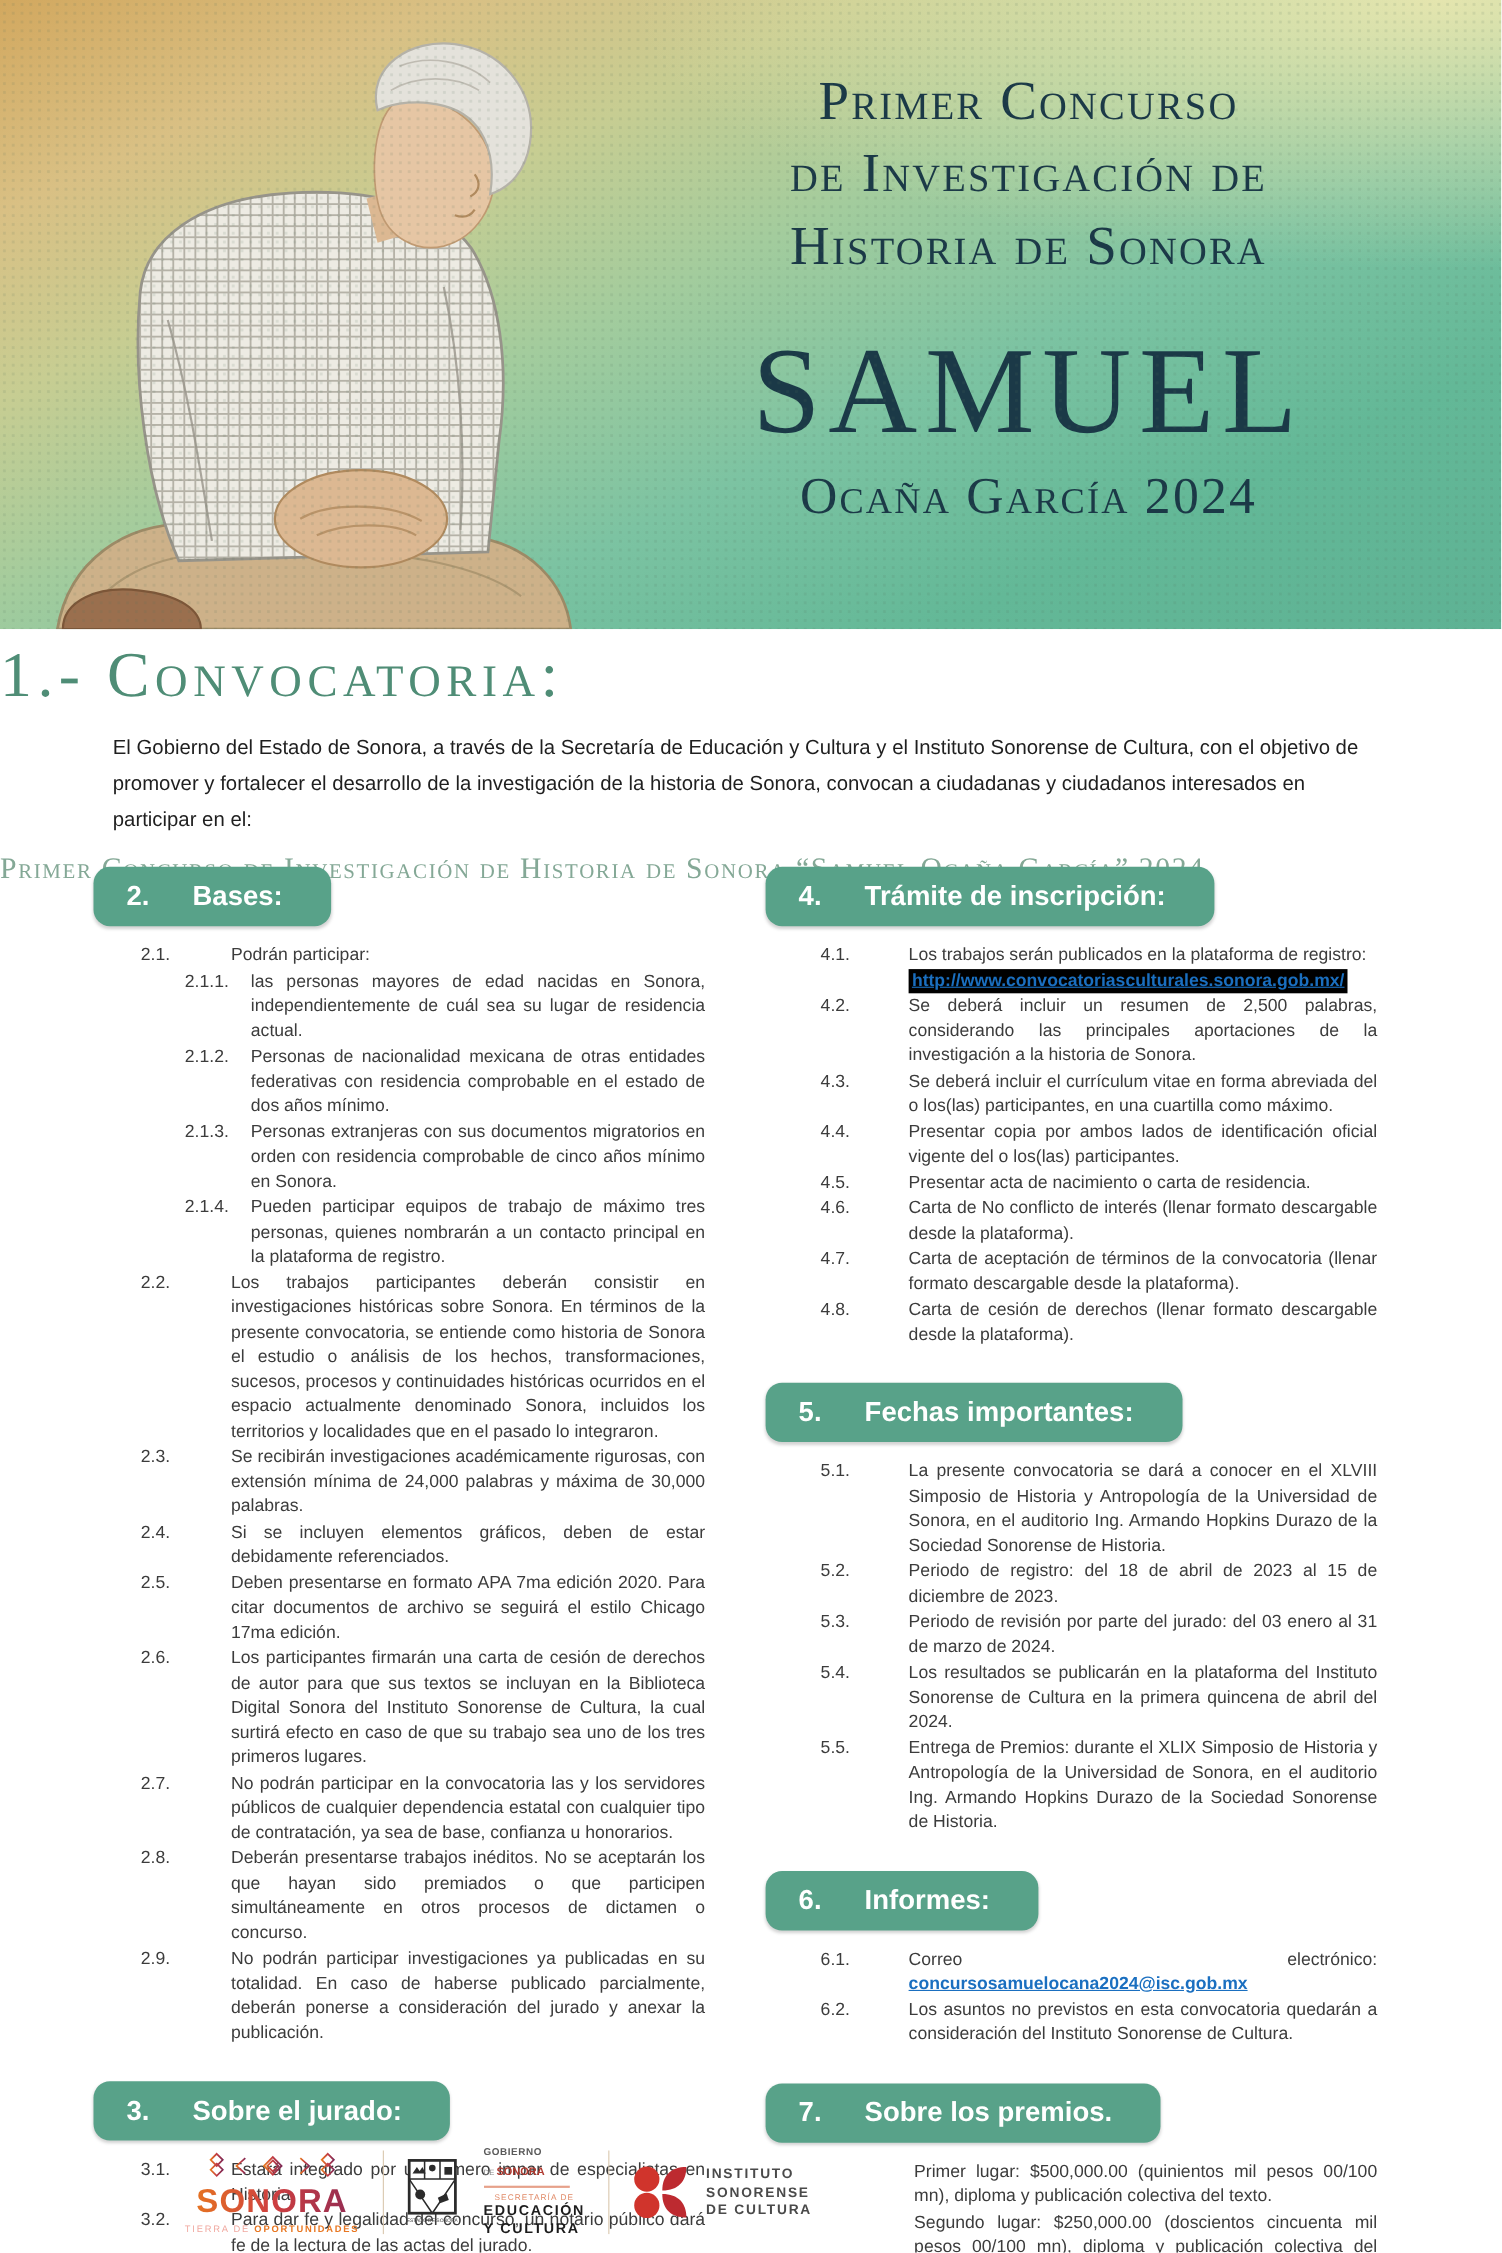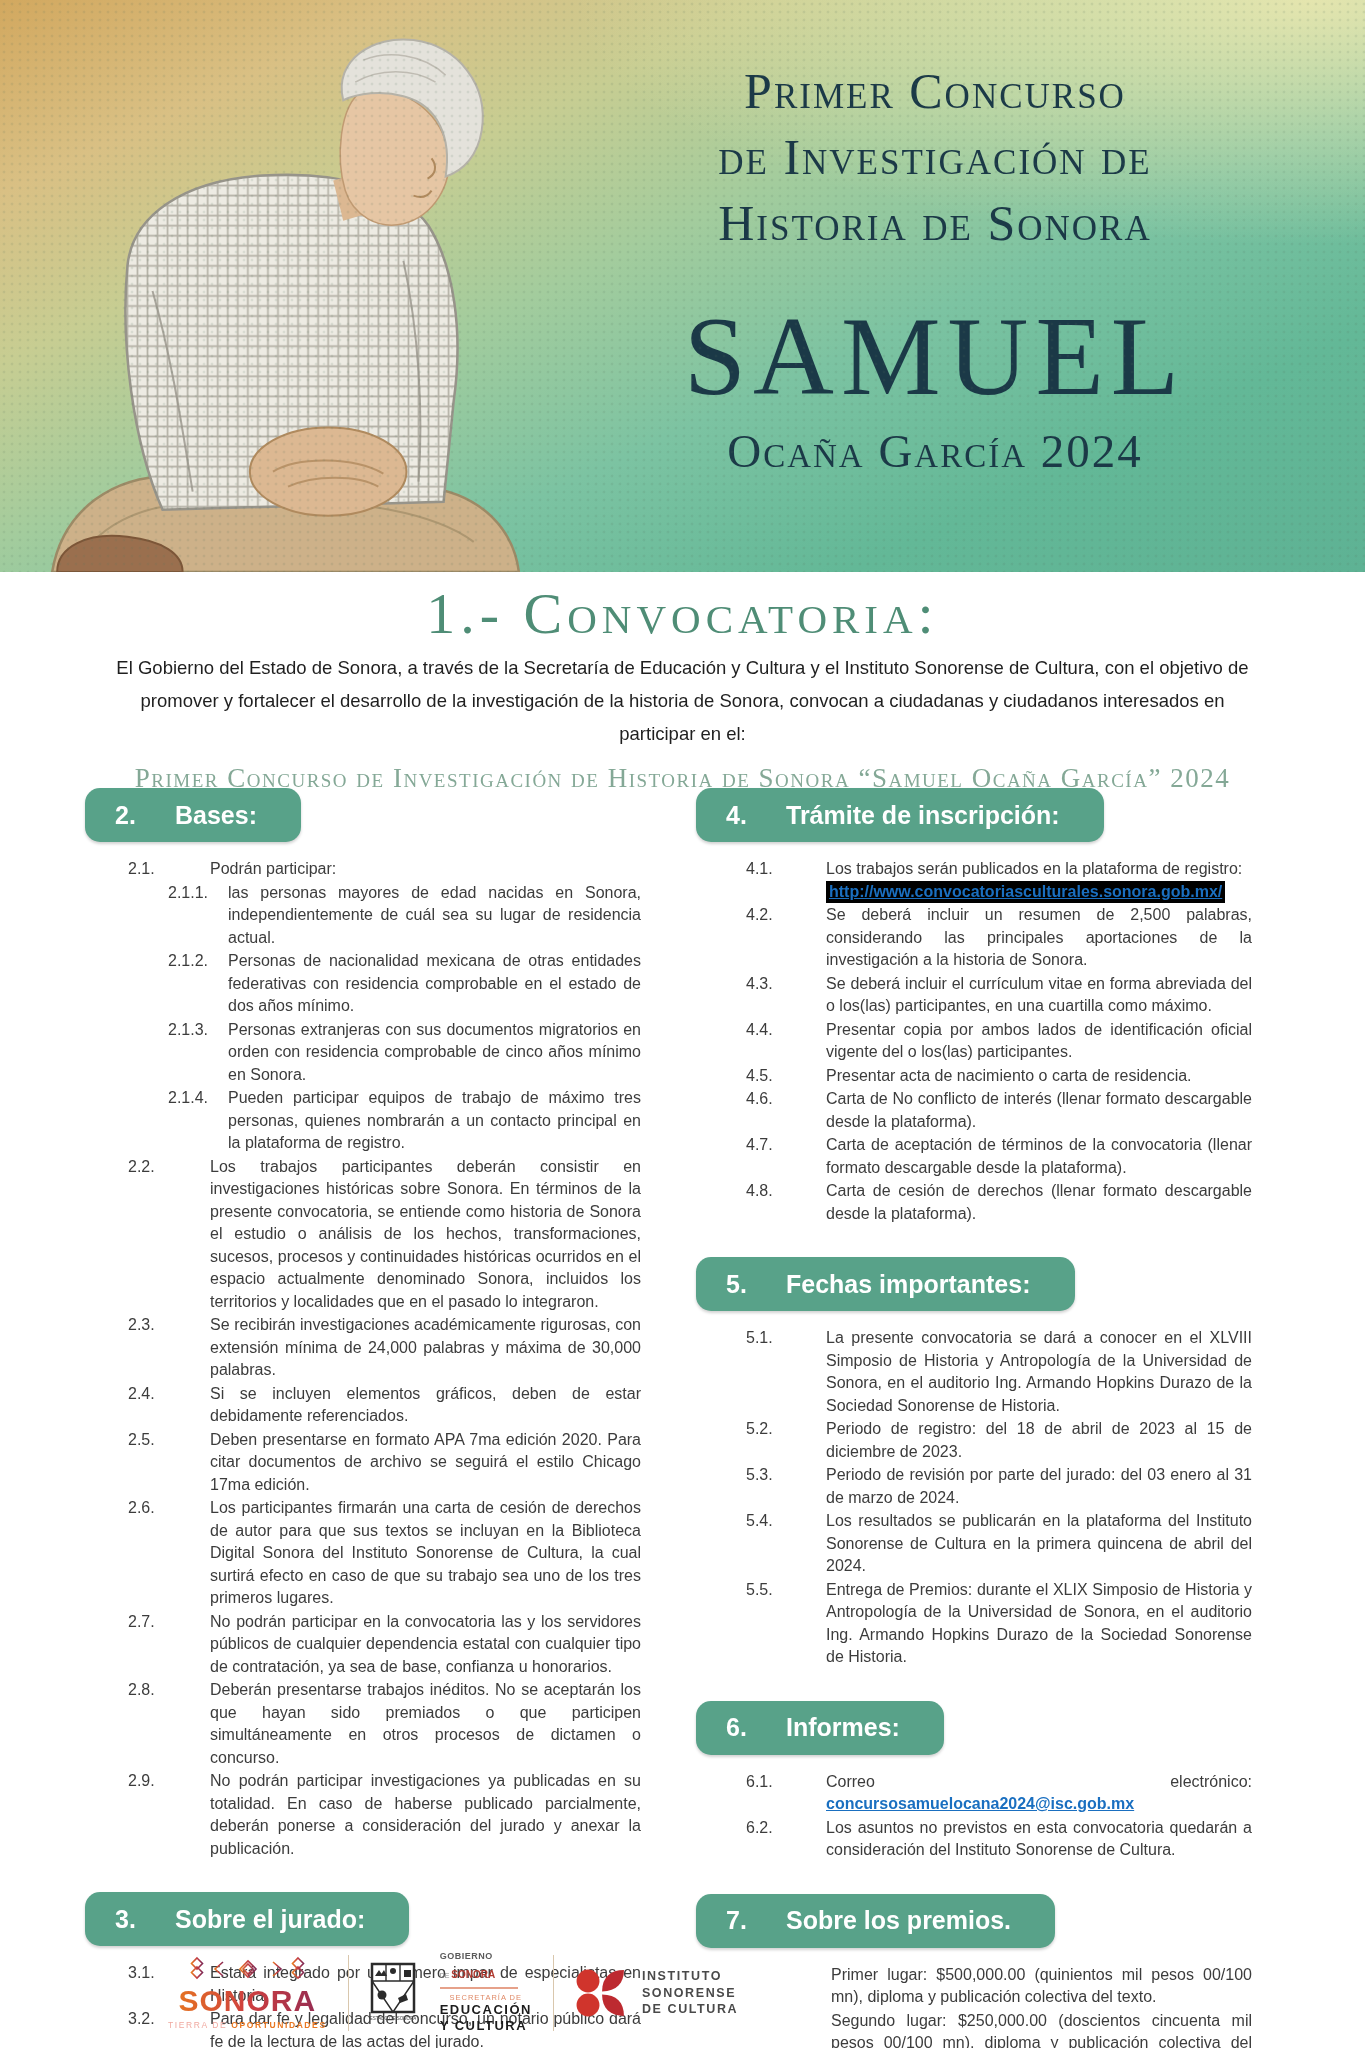--- a/index.html
+++ b/index.html
@@ -15,24 +15,24 @@
     background-image:radial-gradient(rgba(80,110,90,.13) 1.2px, transparent 1.7px);
     background-size:8px 8px;pointer-events:none;}
   .man-svg{position:absolute;left:28px;top:30px;width:510px;height:542px;}
   .banner-text{position:absolute;left:545px;width:780px;top:58px;text-align:center;
     color:var(--banner_text,#1b3947);font-family:"Liberation Serif",serif;}
   .bt-l{font-variant:small-caps;font-size:50px;line-height:66px;letter-spacing:2px;}
   .bt-name{font-size:112px;line-height:1;margin-top:44px;letter-spacing:7px;}
   .bt-sub{font-variant:small-caps;font-size:47px;margin-top:12px;letter-spacing:2px;}
 
   
-  .head-block{position:absolute;top:572px;left:0;width:1365px;text-align:center;background:#fff;}
+  .head-block{position:absolute;top:572px;left:0;width:1365px;background:#fff;}
   .conv{font-family:"Liberation Serif",serif;font-variant:small-caps;font-weight:400;
     color:var(--heading,#4f8d76);font-size:58px;letter-spacing:5px;margin:8px 0 0;}
-  .intro{font-size:18.5px;line-height:33px;color:#1f1f1f;width:1160px;margin:4px auto 0;}
+  .intro{font-size:18.5px;line-height:33px;color:#1f1f1f;width:1160px;margin:15px auto 0;}
   .subt{font-family:"Liberation Serif",serif;font-variant:small-caps;font-size:27px;
     color:var(--subtitle,#84a896);letter-spacing:1.5px;margin:13px 0 0;font-weight:400;}
 
   
   .col{position:absolute;top:788px;width:556px;}
   .col-left{left:85px;}
   .col-right{left:696px;}
   .doc-section{margin-top:32px;}
   .doc-section:first-child{margin-top:0;}
   .pill{display:flex;width:max-content;height:54px;border-radius:15px;margin-bottom:16px;

